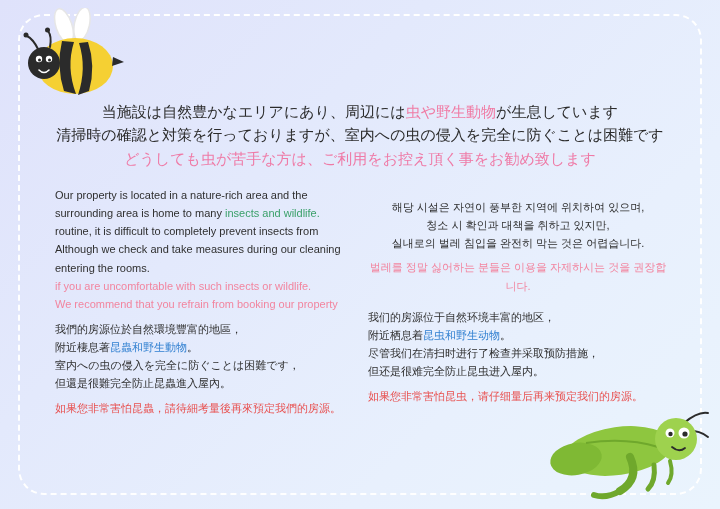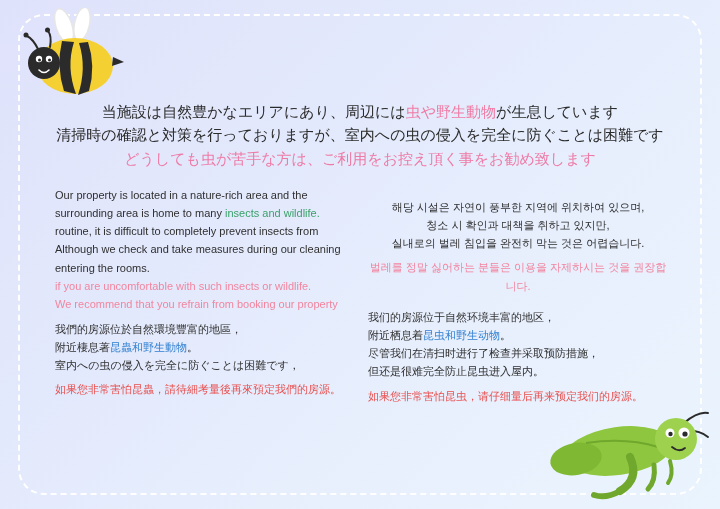--- a/index.html
+++ b/index.html
@@ -169,20 +169,21 @@
       <p class="para">청소 시 확인과 대책을 취하고 있지만,</p>
       <p class="para">실내로의 벌레 침입을 완전히 막는 것은 어렵습니다.</p>
       <div class="block-gap"></div>
       <p class="para pink">벌레를 정말 싫어하는 분들은 이용을 자제하시는 것을 권장합니다.</p>
     </div>
 
     <div class="col col-left cht">
       <p class="para">我們的房源位於自然環境豐富的地區，</p>
       <p class="para"><span>附近棲息著</span><span class="hl-blue">昆蟲和野生動物</span><span>。</span></p>
       <p class="para">室内への虫の侵入を完全に防ぐことは困難です，</p>
+      <p class="para">但還是很難完全防止昆蟲進入屋內。</p>
       <div class="block-gap"></div>
       <p class="para red">如果您非常害怕昆蟲，請待細考量後再來預定我們的房源。</p>
     </div>
 
     <div class="col col-right chs">
       <p class="para">我们的房源位于自然环境丰富的地区，</p>
       <p class="para"><span>附近栖息着</span><span class="hl-blue">昆虫和野生动物</span><span>。</span></p>
       <p class="para">尽管我们在清扫时进行了检查并采取预防措施，</p>
       <p class="para">但还是很难完全防止昆虫进入屋内。</p>
       <div class="block-gap"></div>

